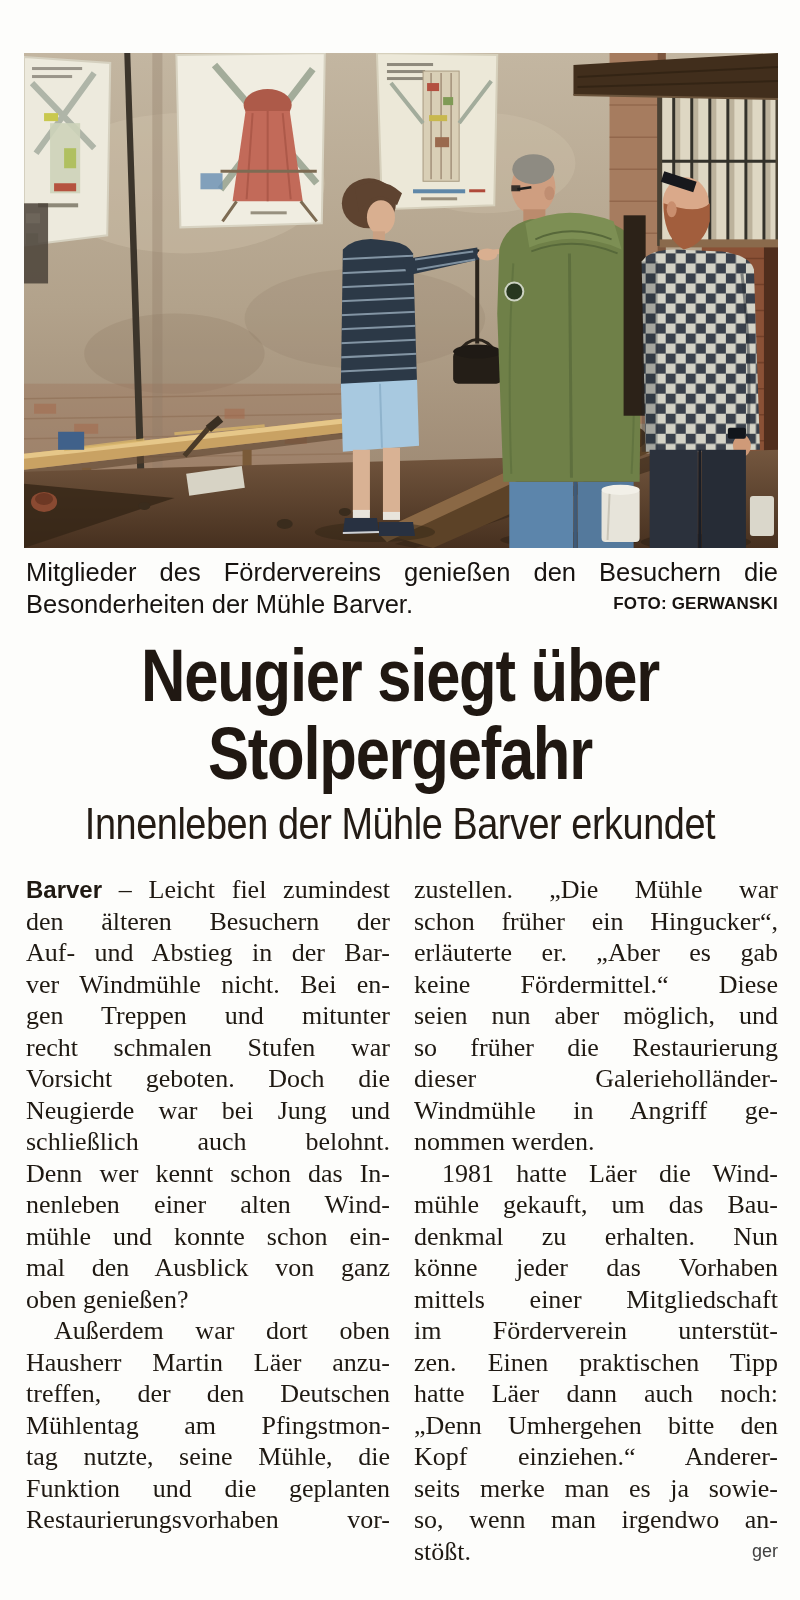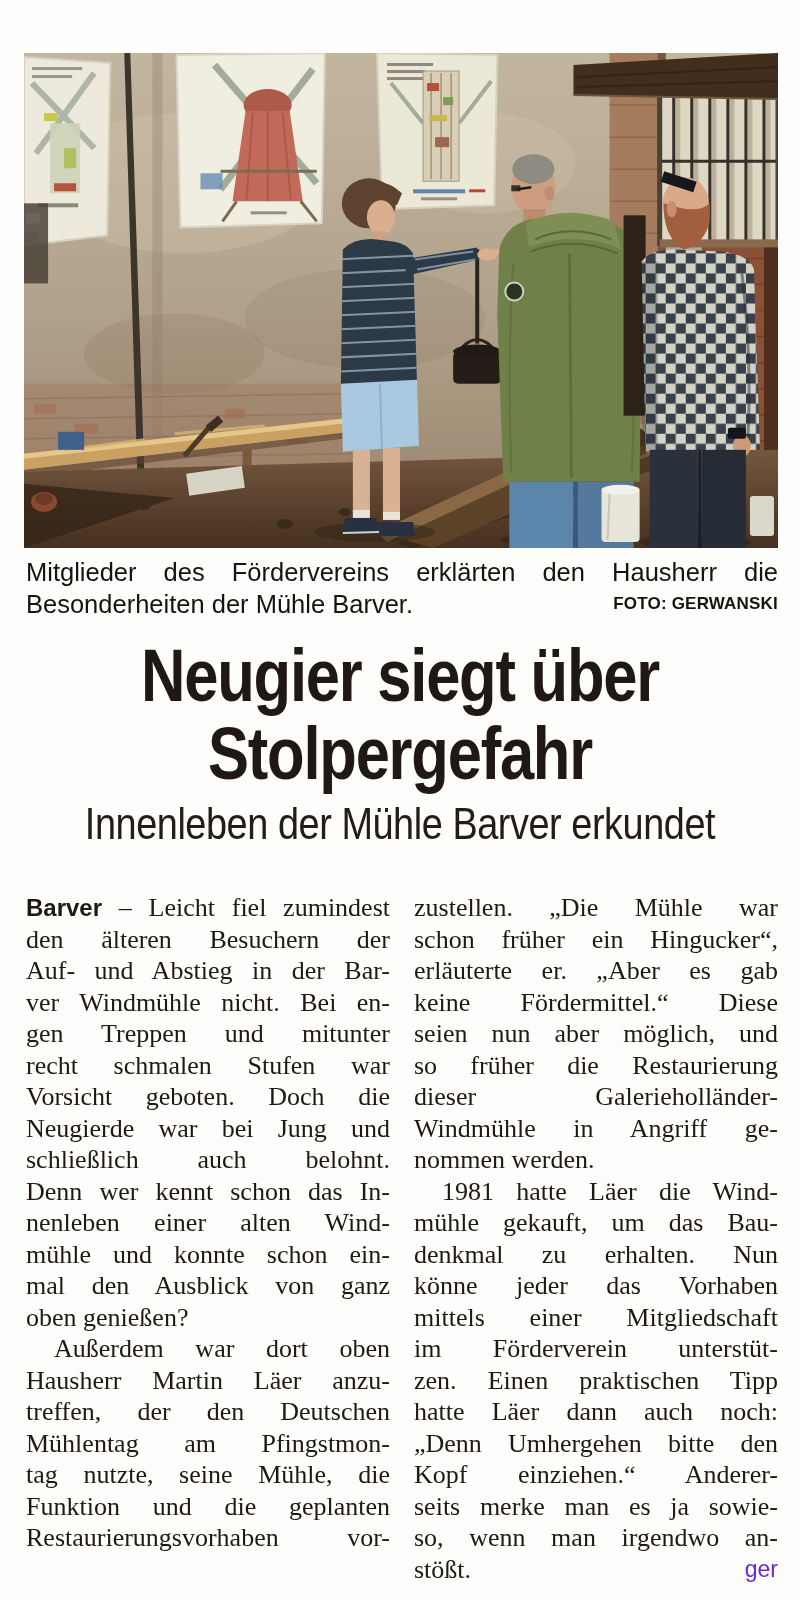--- a/index.html
+++ b/index.html
@@ -25,27 +25,27 @@
   .hl-line { display:block; }
 
   
   .subheadline { position:absolute; top:799px; left:0; width:800px; margin:0; text-align:center;
                  font-family:"Liberation Sans", sans-serif; font-weight:400; font-size:44px; line-height:50px;
                  letter-spacing:-.5px; color:#241c15; transform:scaleX(.86); transform-origin:50% 0; }
 
   
   .body-text { position:absolute; left:26px; top:874px; width:752px; display:flex; gap:24px;
                font-size:26px; line-height:31.5px; }
-  .col { width:364px; box-sizing:border-box;margin-top:18px; }
+  .col { width:364px; box-sizing:border-box; }
   .bl { text-align:justify; text-align-last:justify; }
   .bl.end { text-align-last:left; }
   .bl.ind { padding-left:28px; }
   .bl.last { display:flex; justify-content:space-between; align-items:flex-end; text-align:left; }
   .dateline { font-family:"Liberation Sans", sans-serif; font-weight:700; font-size:24px; }
-  .author { font-family:"Liberation Sans", sans-serif; font-size:23px; color:#6d28d9; }
+  .author { font-family:"Liberation Sans", sans-serif; font-size:18px; color:#404040; }
 </style>
 </head>
 <body>
 
 <div class="page">
 
   <figure class="photo-wrap">
     <svg viewBox="0 0 752 494" width="754" height="495" preserveAspectRatio="none">
       <defs>
         <linearGradient id="gWall" x1="0" y1="0" x2="0" y2="1">
@@ -309,21 +309,21 @@
         <rect x="0" y="150" width="24" height="80" fill="#4a4238" opacity=".85"></rect>
         <rect x="2" y="160" width="14" height="10" fill="#6d655a"></rect>
         <rect x="2" y="180" width="12" height="12" fill="#5d564b"></rect>
       </g>
     </svg>
   </figure>
 
   <figcaption class="caption">
     <div class="cap-just">
       <span class="cap-lead">Mitglieder des Fördervereins</span>
-      <span>erklärten den Hausherr die</span>
+      <span>genießen den Besuchern die</span>
     </div>
     <div class="cap-flex">
       <span>Besonderheiten der Mühle Barver.</span>
       <span class="credit">FOTO: GERWANSKI</span>
     </div>
   </figcaption>
 
   <h1 class="headline">
     <span class="hl-line">Neugier siegt über</span>
     <span class="hl-line">Stolpergefahr</span>

